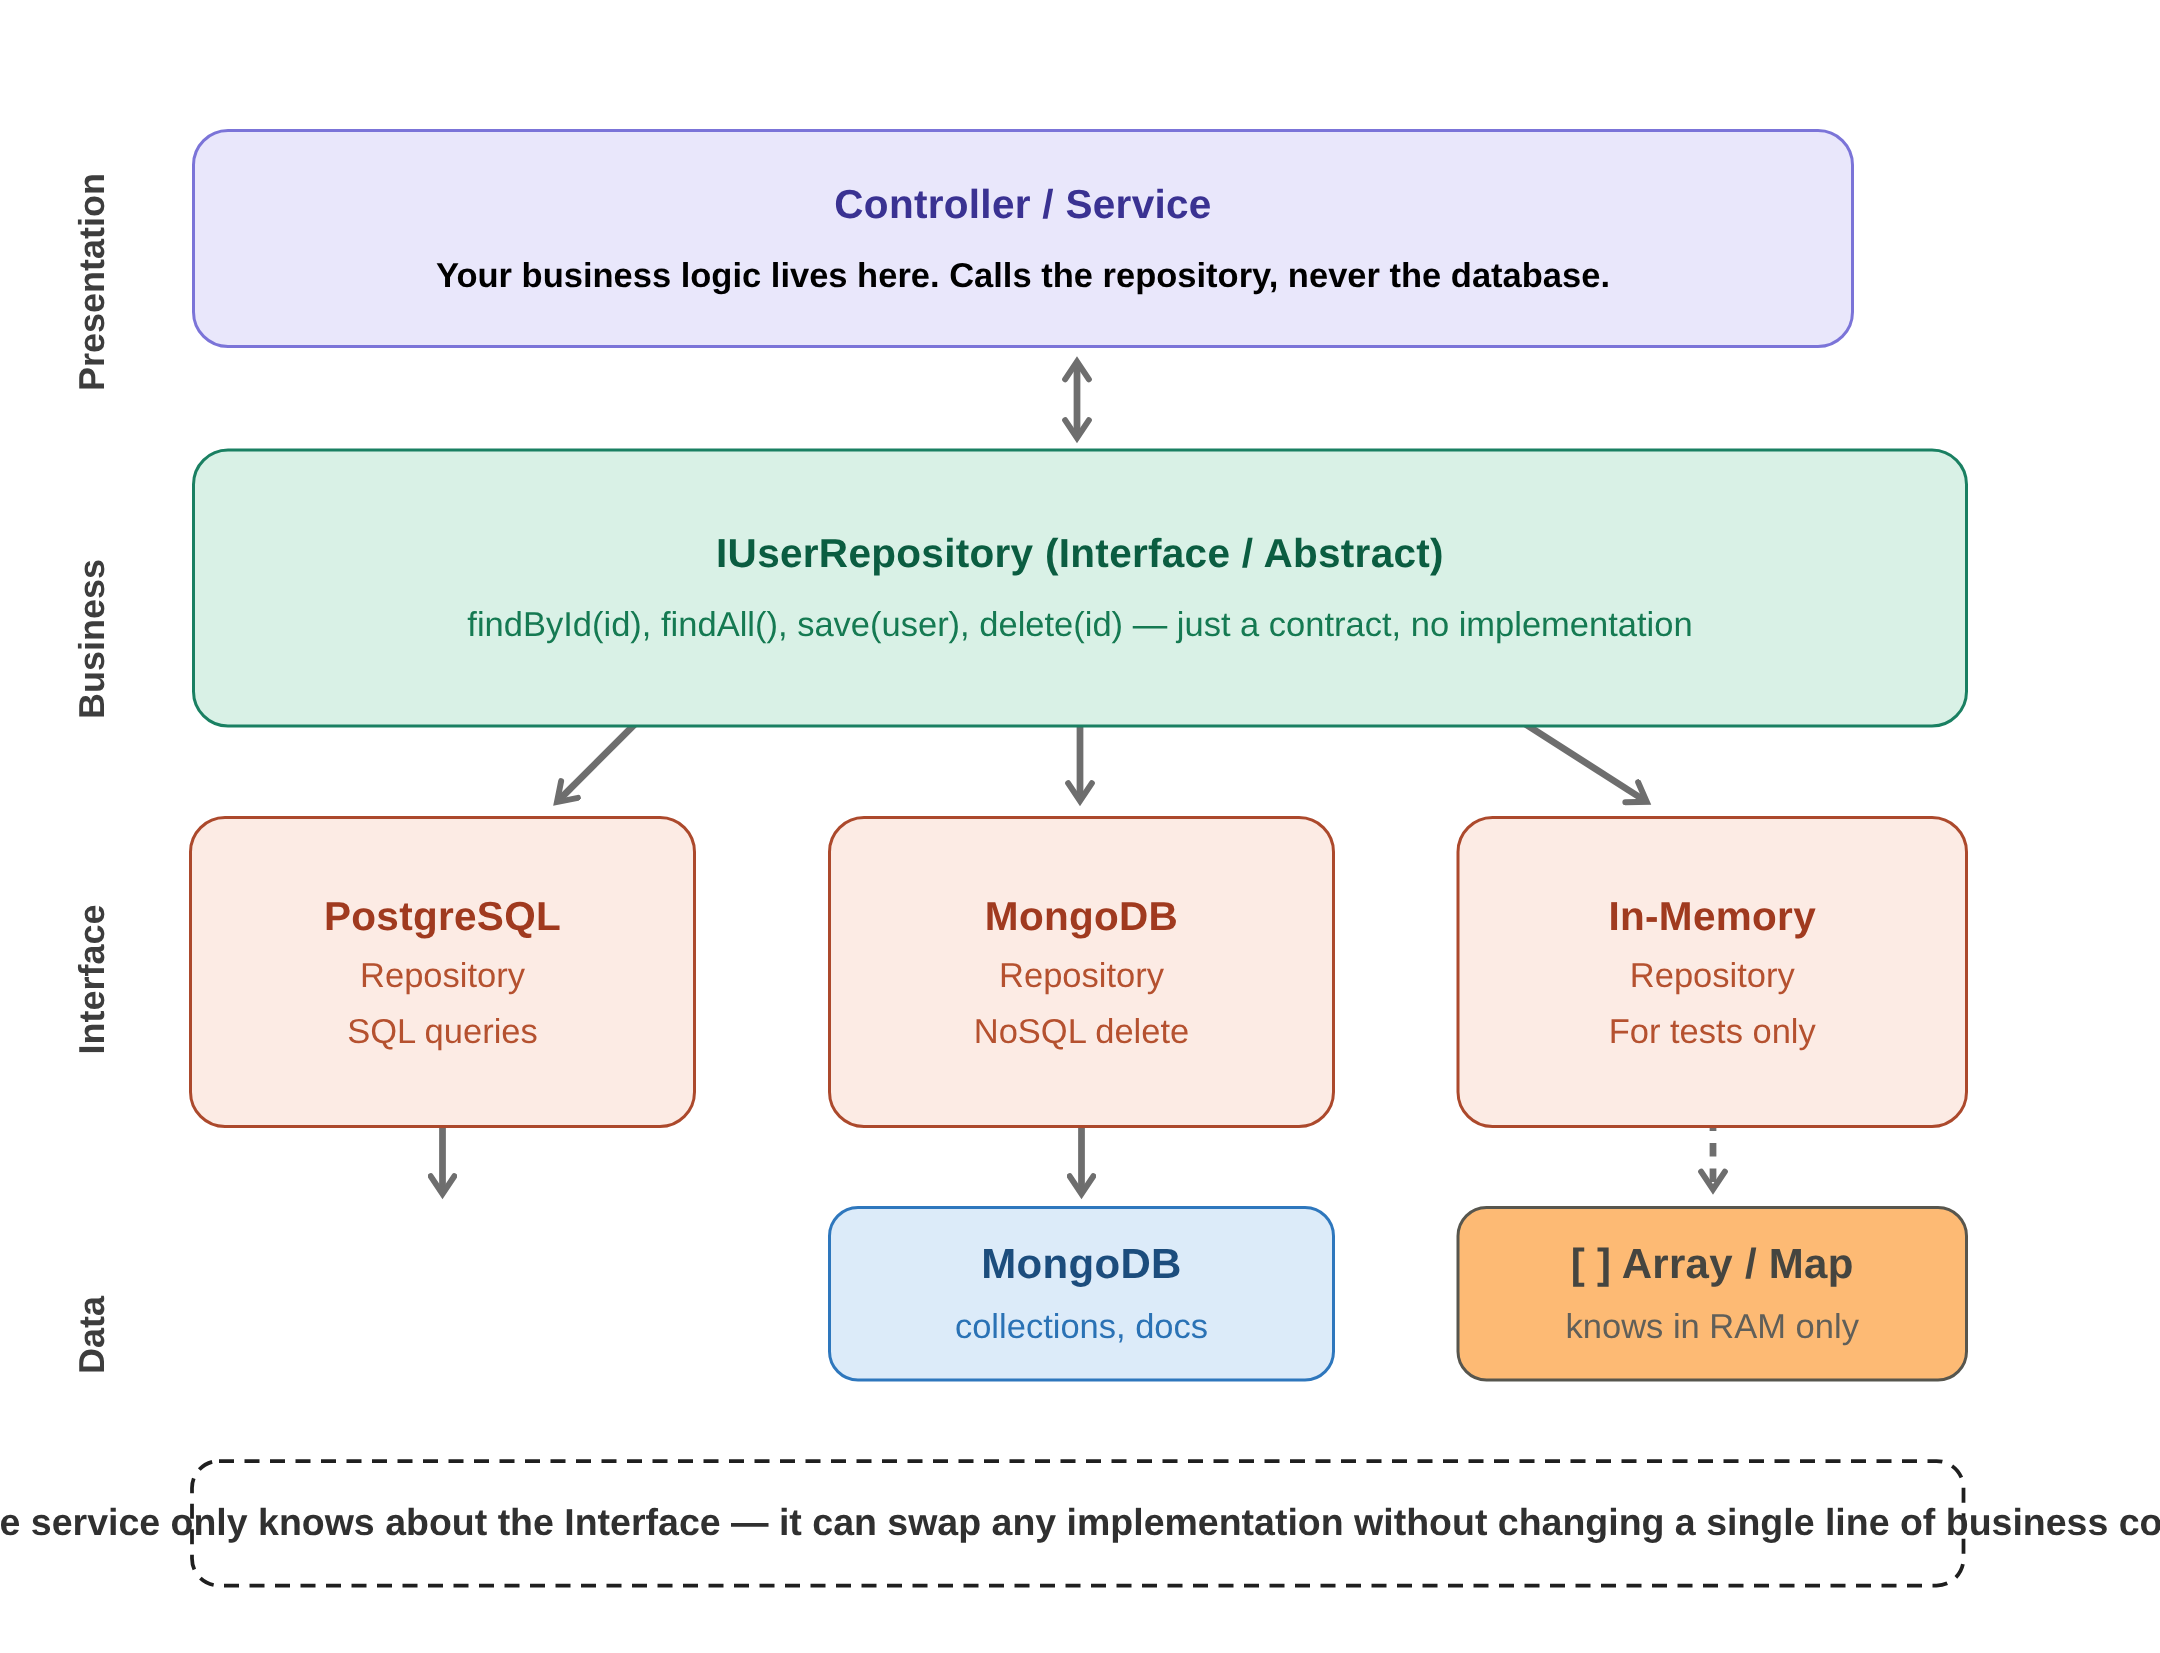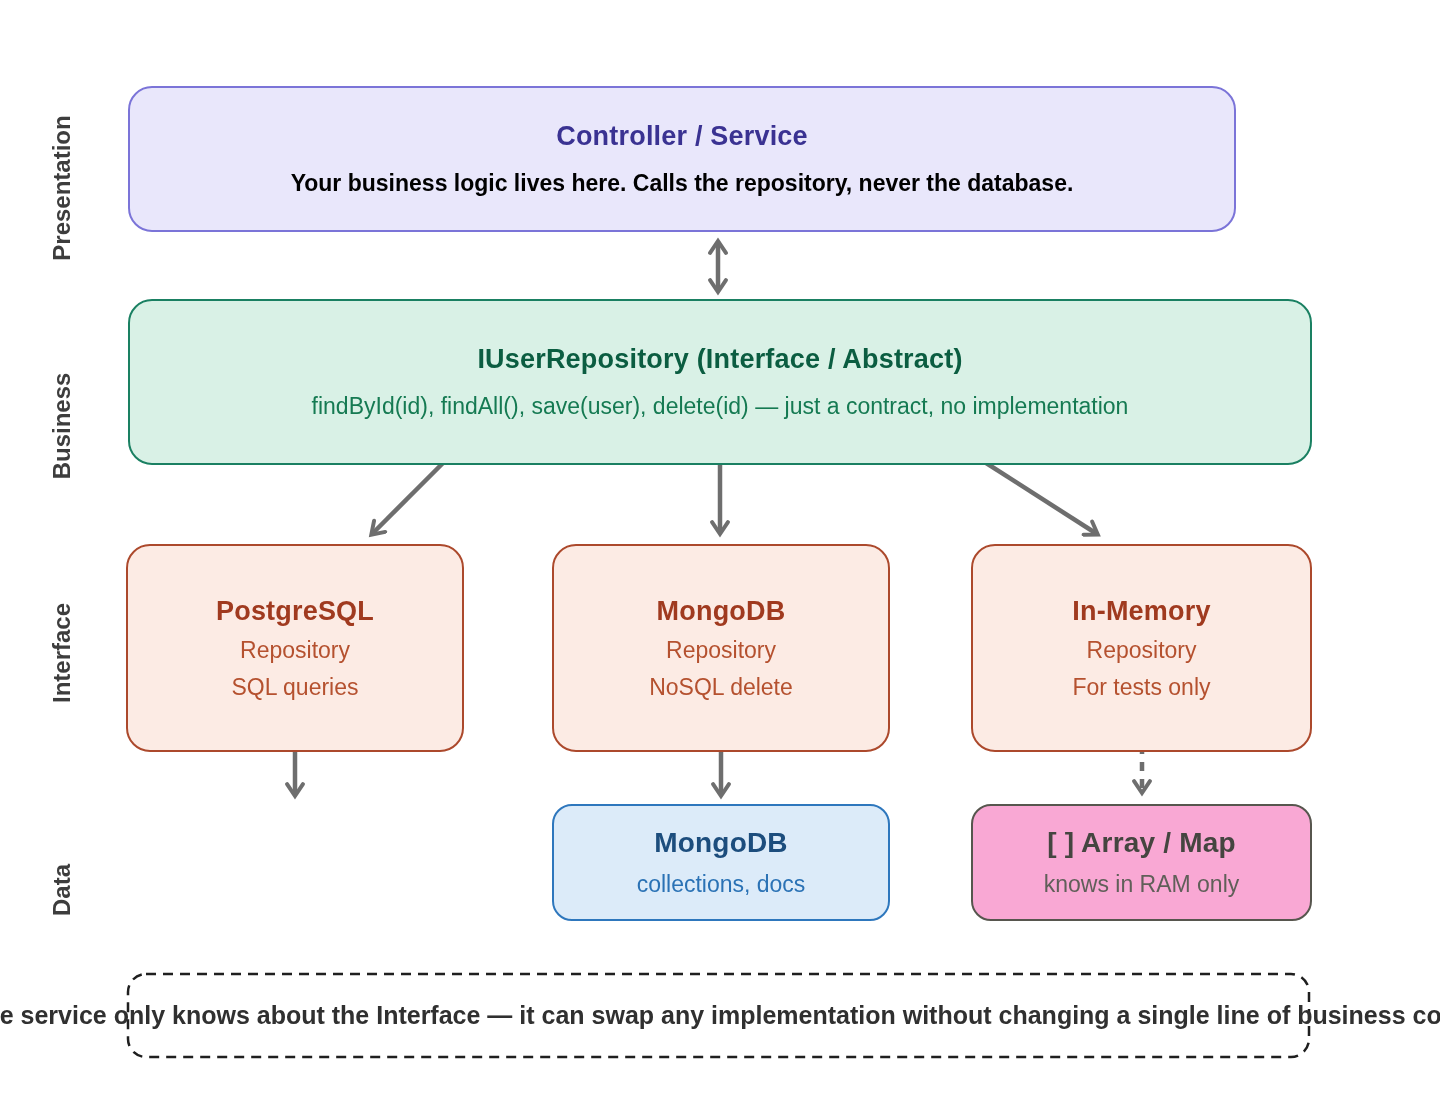--- a/index.html
+++ b/index.html
@@ -31,42 +31,42 @@
   .node-sub   { font-size: 23px; margin-top: 18px; }
   .impl-line  { font-size: 23px; margin-top: 10px; }
 
   
   .controller { left: 128px; top: 86px; width: 1108px; height: 146px;
                 background: #e9e7fb; border: 2.5px solid #7b74d8; }
   .controller .node-title { color: #3a3292; }
   .controller .node-sub   { color: #000000; font-weight: bold; }
 
   
-  .iface { left: 128px; top: 299px; width: 1184px; height: 166px;
+  .iface { left: 128px; top: 299px; width: 1184px; height: 186px;
            background: #d9f1e6; border: 2.5px solid #1a8062; }
   .iface .node-title { color: #0b5d41; }
   .iface .node-sub   { color: #157a52; }
 
   
   .impl { top: 544px; height: 208px;
           background: #fcebe4; border: 2.5px solid #ac492c; }
   .impl .node-title { color: #a03a1f; }
   .impl .impl-line  { color: #b5512f; }
   .impl-1 { left: 126px;  width: 338px; }
   .impl-2 { left: 552px;  width: 338px; }
   .impl-3 { left: 971px;  width: 341px; }
 
   
   .store { top: 804px; height: 117px; border-radius: 20px; }
   .store .node-title { font-size: 28px; }
   .store .node-sub { margin-top: 12px; }
   .store-blue { background: #dcebf9; border: 2.5px solid #2e77bd; }
   .store-blue .node-title { color: #1c4d7d; }
   .store-blue .node-sub   { color: #2a72b5; }
-  .store-gray { background: #f9a8d4; border: 2.5px solid #57564e; }
+  .store-gray { background: #fdba74; border: 2.5px solid #57564e; }
   .store-gray .node-title { color: #454540; }
   .store-gray .node-sub   { color: #605f59; }
   .store-1 { left: 126px;  width: 338px; }
   .store-2 { left: 552px;  width: 338px; }
   .store-3 { left: 971px;  width: 341px; }
 
   
   .layer-label {
     position: absolute;
     left: 62px;

